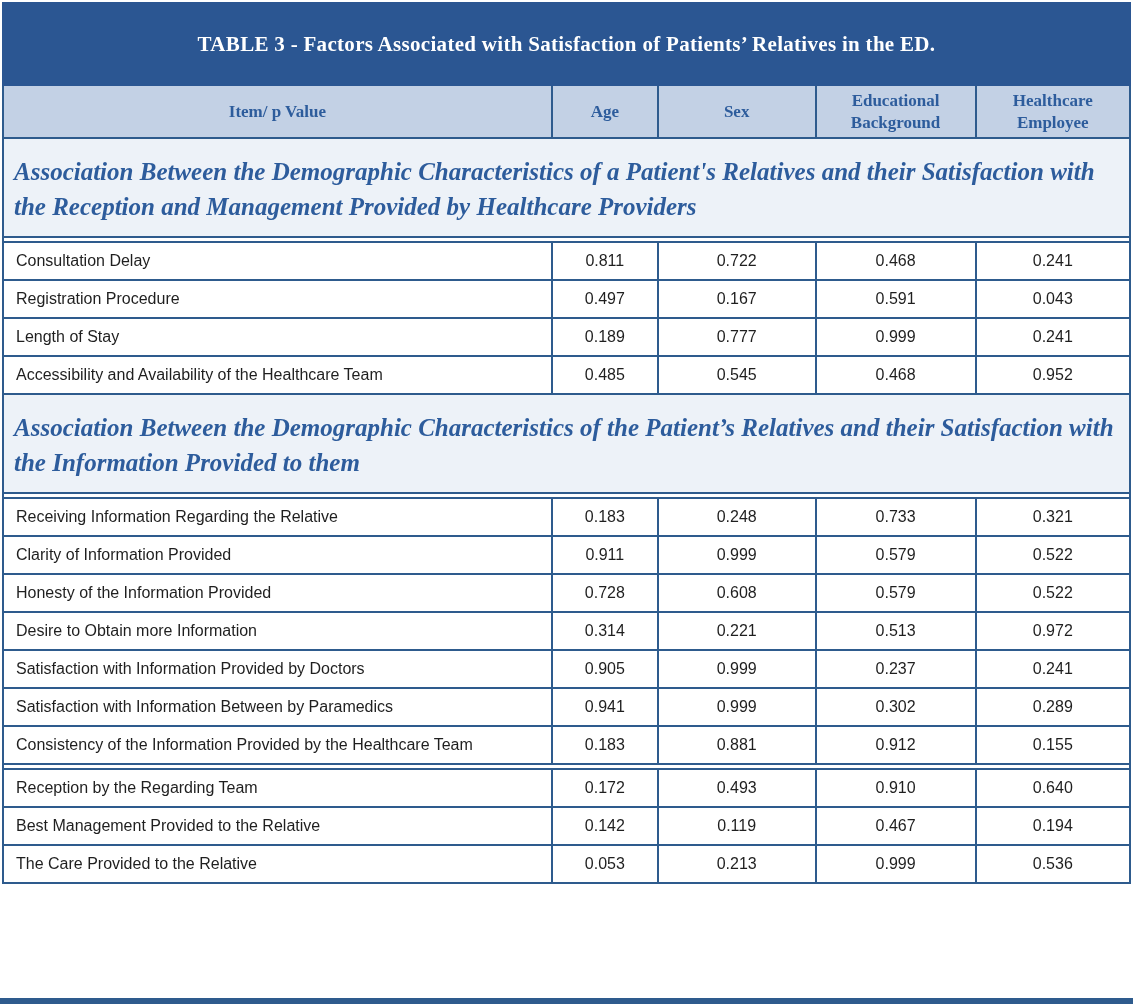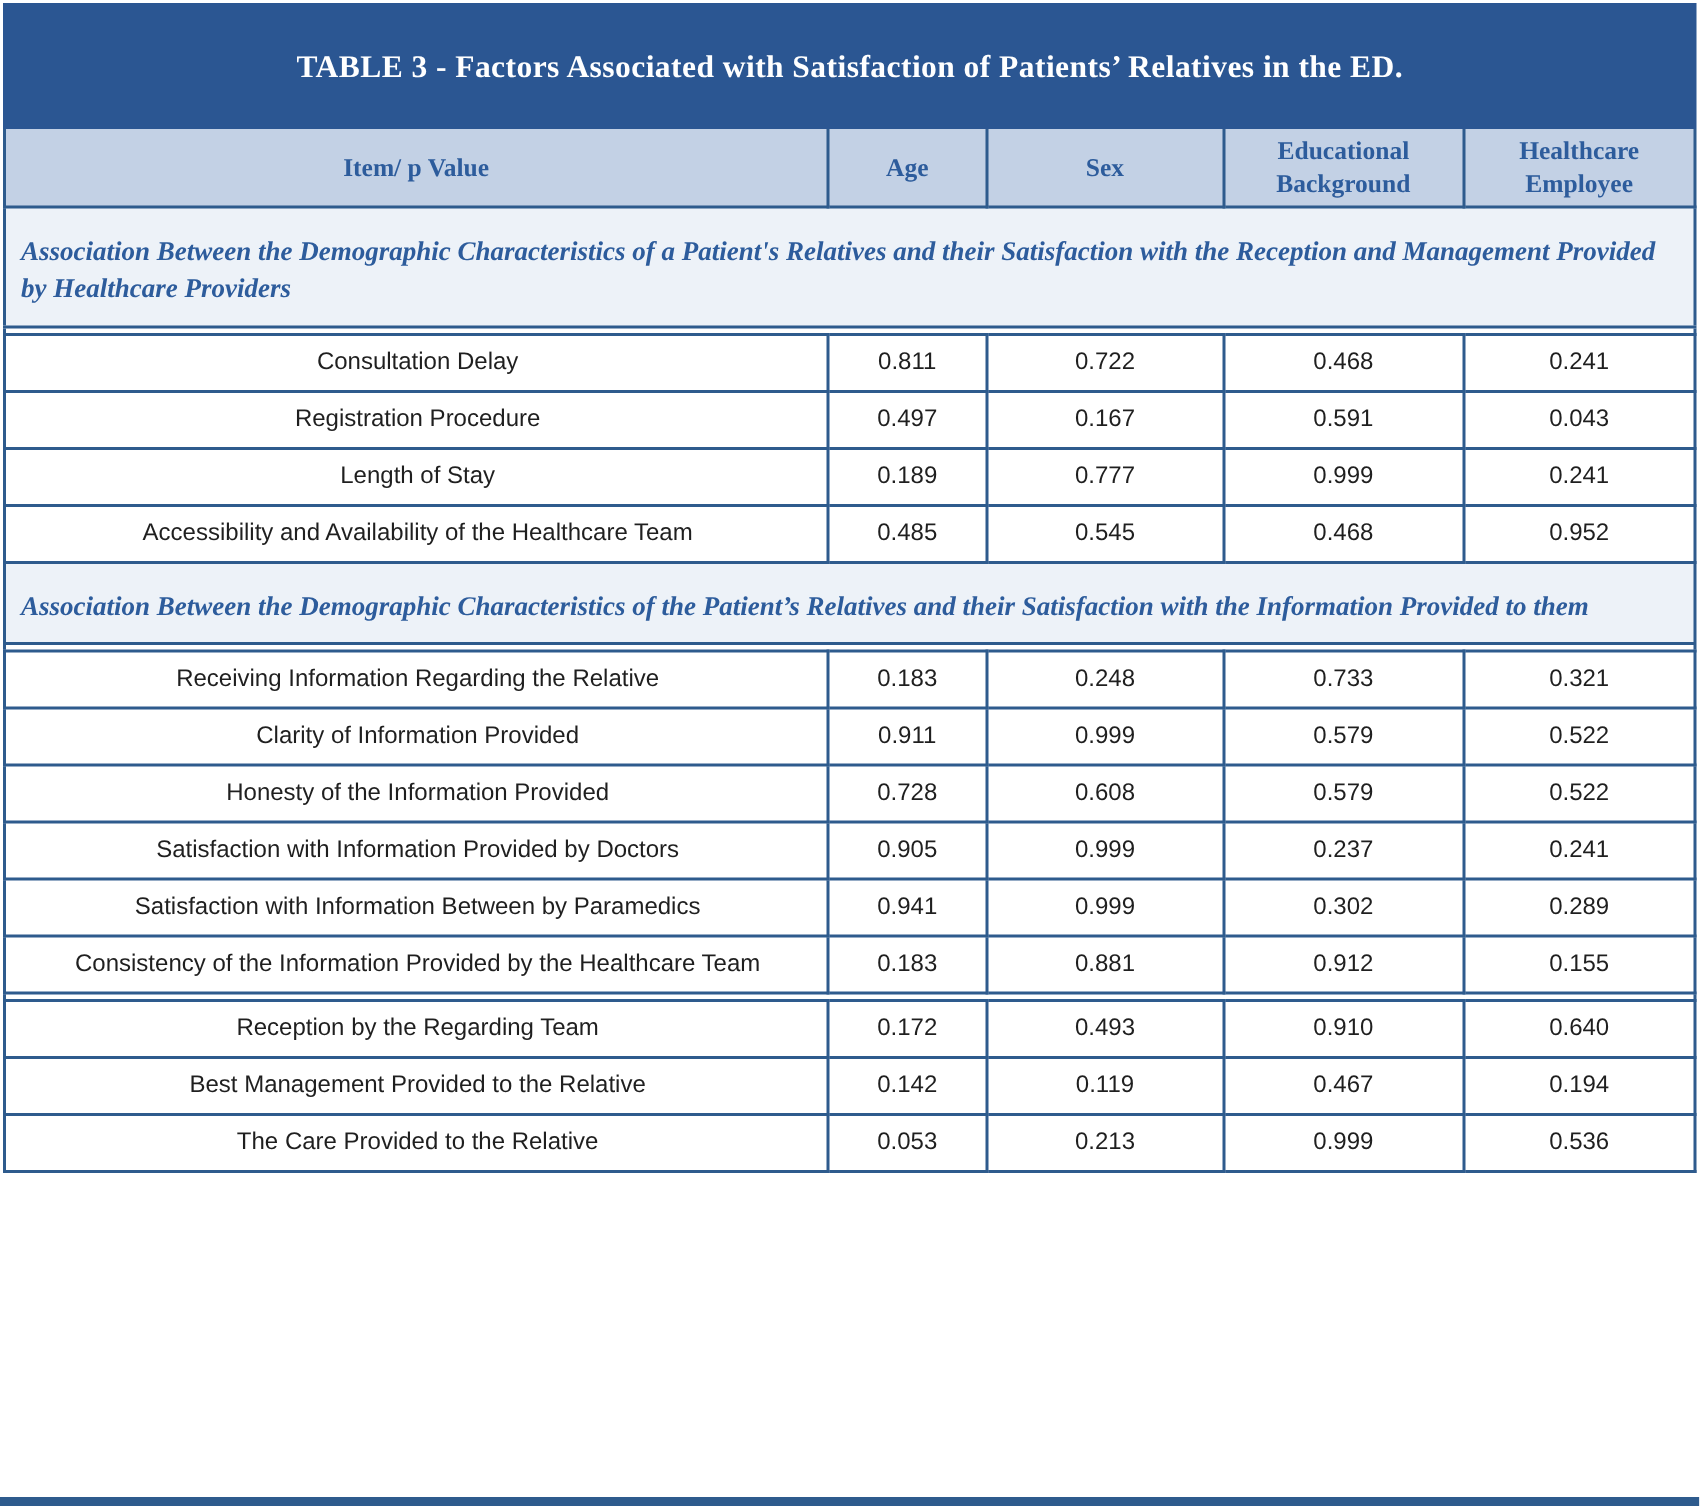--- a/index.html
+++ b/index.html
@@ -47,31 +47,31 @@
     font-weight:bold;font-size:17px;line-height:1.25;
     height:52px;padding:4px 6px;text-align:center;vertical-align:middle;
     border:2px solid var(--border);
     border-top:none;
   }
   td.section-cell{
     background:var(--section-bg);
     color:var(--section-text);
     font-family:"Liberation Serif",serif;
     font-weight:bold;font-style:italic;
-    font-size:18px;line-height:1.38;
+    font-size:25px;line-height:1.38;
     padding:16px 12px 12px 10px;
     border-top:2px solid var(--border);
     border-bottom:2px solid var(--border);
   }
   tr.gap-row td{height:5px;padding:0;border:none;background:#ffffff;}
   td.item-cell{
     border:2px solid var(--border);
     font-size:16px;color:var(--body-text);
     padding:9px 10px 9px 12px;height:38px;vertical-align:middle;
-    text-align:center;
+    text-align:left;
   }
   td.value-cell{
     border:2px solid var(--border);
     font-size:16px;color:var(--body-text);
     text-align:center;vertical-align:middle;
     padding:9px 4px;
   }
   .bottom-edge{
     position:absolute;left:0;right:0;bottom:0;height:6px;
     background:var(--border);
@@ -158,20 +158,27 @@
           <td class="value-cell">0.522</td>
         </tr>
         <tr>
           <td class="item-cell">Honesty of the Information Provided</td>
           <td class="value-cell">0.728</td>
           <td class="value-cell">0.608</td>
           <td class="value-cell">0.579</td>
           <td class="value-cell">0.522</td>
         </tr>
         <tr>
+          <td class="item-cell">Desire to Obtain more Information</td>
+          <td class="value-cell">0.314</td>
+          <td class="value-cell">0.221</td>
+          <td class="value-cell">0.513</td>
+          <td class="value-cell">0.972</td>
+        </tr>
+        <tr>
           <td class="item-cell">Satisfaction with Information Provided by Doctors</td>
           <td class="value-cell">0.905</td>
           <td class="value-cell">0.999</td>
           <td class="value-cell">0.237</td>
           <td class="value-cell">0.241</td>
         </tr>
         <tr>
           <td class="item-cell">Satisfaction with Information Between by Paramedics</td>
           <td class="value-cell">0.941</td>
           <td class="value-cell">0.999</td>

